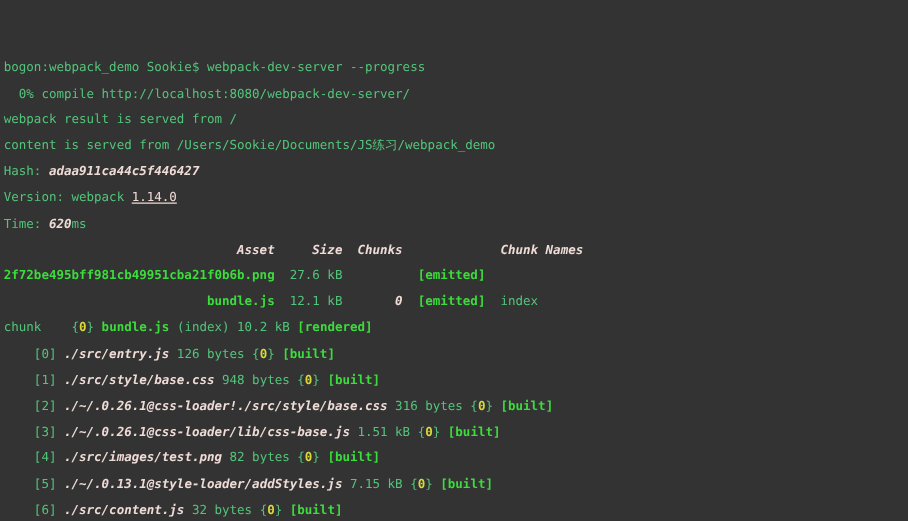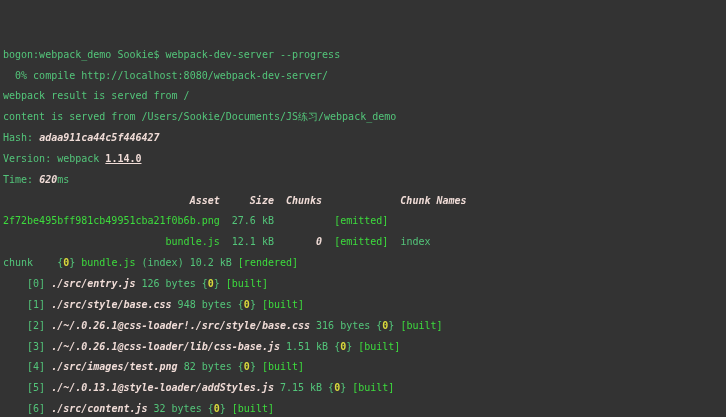--- a/index.html
+++ b/index.html
@@ -16,24 +16,24 @@
     width:726px;height:417px;
     background:var(--bg);
     padding:3px 0 0 3px;
     font-family:"DejaVu Sans Mono", monospace;
     font-size:10px;
     line-height:20.85px;
     white-space:pre;
   }
   .line{height:20.85px;white-space:pre;}
   .seg-green{color:var(--green);}
-  .seg-bright{color:var(--bright);font-weight:normal;text-align:right;}
+  .seg-bright{color:var(--bright);font-weight:bold;text-align:right;}
   .seg-yellow{color:var(--yellow);font-weight:bold;}
   .seg-white{color:var(--white);font-weight:bold;font-style:italic;}
-  .seg-white_u{color:var(--white);font-weight:bold;text-decoration:underline;}
+  .seg-white_u{color:var(--white);font-weight:normal;text-decoration:underline;}
 </style>
 </head>
 <body>
 
 <div class="terminal">
   <div id="terminal-output"><div class="line"><span class="seg-green">bogon:webpack_demo Sookie$ webpack-dev-server --progress</span></div><div class="line"><span class="seg-green">  0% compile http://localhost:8080/webpack-dev-server/</span></div><div class="line"><span class="seg-green">webpack result is served from /</span></div><div class="line"><span class="seg-green">content is served from /Users/Sookie/Documents/JS练习/webpack_demo</span></div><div class="line"><span class="seg-green">Hash: </span><span class="seg-white">adaa911ca44c5f446427</span></div><div class="line"><span class="seg-green">Version: webpack </span><span class="seg-white_u">1.14.0</span></div><div class="line"><span class="seg-green">Time: </span><span class="seg-white">620</span><span class="seg-green">ms</span></div><div class="line"><span class="seg-white">                               Asset     Size  Chunks             Chunk Names</span></div><div class="line"><span class="seg-bright">2f72be495bff981cb49951cba21f0b6b.png</span><span class="seg-green">  27.6 kB          </span><span class="seg-bright">[emitted]</span></div><div class="line"><span class="seg-green">                           </span><span class="seg-bright">bundle.js</span><span class="seg-green">  12.1 kB       </span><span class="seg-white">0</span><span class="seg-green">  </span><span class="seg-bright">[emitted]</span><span class="seg-green">  index</span></div><div class="line"><span class="seg-green">chunk    {</span><span class="seg-yellow">0</span><span class="seg-green">} </span><span class="seg-bright">bundle.js</span><span class="seg-green"> (index) 10.2 kB </span><span class="seg-bright">[rendered]</span></div><div class="line"><span class="seg-green">    [0] </span><span class="seg-white">./src/entry.js</span><span class="seg-green"> 126 bytes {</span><span class="seg-yellow">0</span><span class="seg-green">} </span><span class="seg-bright">[built]</span></div><div class="line"><span class="seg-green">    [1] </span><span class="seg-white">./src/style/base.css</span><span class="seg-green"> 948 bytes {</span><span class="seg-yellow">0</span><span class="seg-green">} </span><span class="seg-bright">[built]</span></div><div class="line"><span class="seg-green">    [2] </span><span class="seg-white">./~/.0.26.1@css-loader!./src/style/base.css</span><span class="seg-green"> 316 bytes {</span><span class="seg-yellow">0</span><span class="seg-green">} </span><span class="seg-bright">[built]</span></div><div class="line"><span class="seg-green">    [3] </span><span class="seg-white">./~/.0.26.1@css-loader/lib/css-base.js</span><span class="seg-green"> 1.51 kB {</span><span class="seg-yellow">0</span><span class="seg-green">} </span><span class="seg-bright">[built]</span></div><div class="line"><span class="seg-green">    [4] </span><span class="seg-white">./src/images/test.png</span><span class="seg-green"> 82 bytes {</span><span class="seg-yellow">0</span><span class="seg-green">} </span><span class="seg-bright">[built]</span></div><div class="line"><span class="seg-green">    [5] </span><span class="seg-white">./~/.0.13.1@style-loader/addStyles.js</span><span class="seg-green"> 7.15 kB {</span><span class="seg-yellow">0</span><span class="seg-green">} </span><span class="seg-bright">[built]</span></div><div class="line"><span class="seg-green">    [6] </span><span class="seg-white">./src/content.js</span><span class="seg-green"> 32 bytes {</span><span class="seg-yellow">0</span><span class="seg-green">} </span><span class="seg-bright">[built]</span></div></div>
   
 </div>
 
 </body></html>

